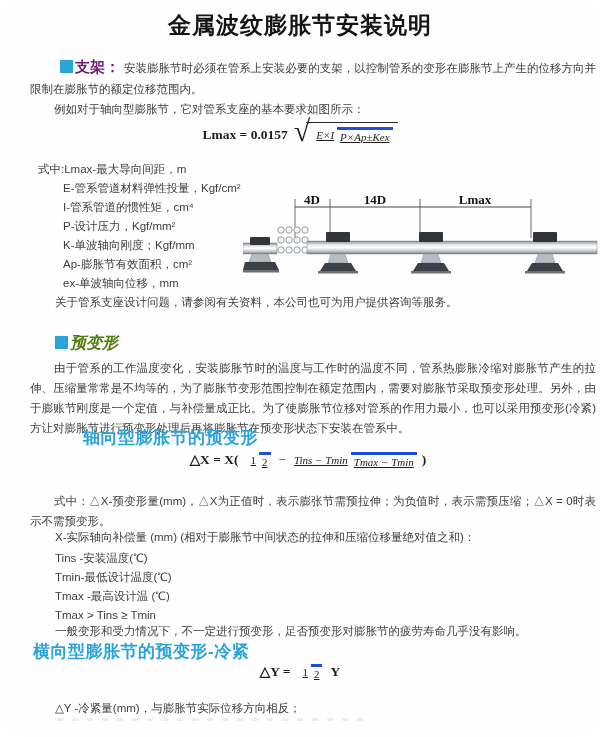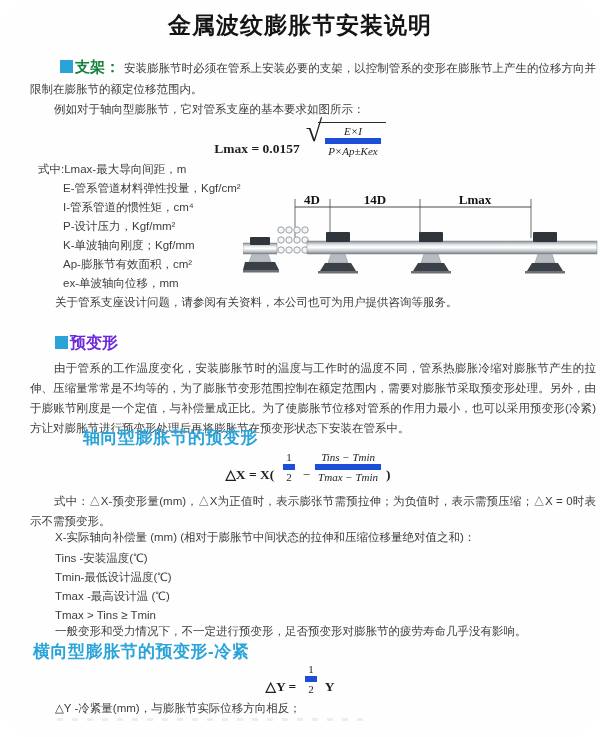--- a/index.html
+++ b/index.html
@@ -7,54 +7,54 @@
           font-family:"Liberation Sans", sans-serif; color:#3d3d3d; overflow:hidden;border-radius:31px; }
 
   .title { position:absolute; top:10px; left:0; width:100%; text-align:center;
            font-size:23px; font-weight:bold; color:#141414; letter-spacing:1px; margin:0; }
 
   .para { position:absolute; left:30px; right:4px; font-size:11.5px; line-height:21px;
           text-align:justify; margin:0; color:#3d3d3d; }
   .intro { top:56px; text-indent:30px; }
   .sq { display:inline-block; width:13px; height:13px; background:#2aa3d8;
         margin-right:2px; vertical-align:-1px; }
-  .blue-label { color:#15803d; font-weight:bold; font-size:15px; margin-right:4px; }
+  .blue-label { color:#701a75; font-weight:bold; font-size:15px; margin-right:4px; }
   .example { top:99px; text-indent:24px; }
 
   
   .formula { position:absolute; left:0; width:100%; display:flex; justify-content:center;
              align-items:flex-end; font-family:"Liberation Serif", serif; color:#1e1e1e; }
   .formula1 { top:119px; }
   .f-lhs { font-weight:bold; font-size:13.5px; margin-right:6px; }
   .radical { display:inline-flex; align-items:flex-start; }
   .rad-sign { font-size:30px; line-height:24px; margin-right:-4px; font-weight:400; }
   .rad-body { border-top:1.6px solid #2a2a2a; margin-top:3px; padding:2px 5px 0 7px; }
-  .frac { display:inline-flex; flex-direction:column; align-items:center;
-          font-size:11px; font-style:italic; vertical-align:middle; }
+  .frac { display:inline-flex; flex-direction:row; align-items:center;
+          font-size:11px; font-style:italic; vertical-align:middle;text-decoration:underline; }
   .frac .num { padding:0 3px 1px; }
-  .frac .den { border-top:6px solid #1d4ed8; padding:1px 3px 0; }
+  .frac .den { border-top:3px solid #1d4ed8; padding:1px 3px 0; }
   .frac.upright { font-style:normal; margin:0 3px; }
   .formula2 { top:451px;padding-left:8px; }
   .formula2 .minus { margin:0 5px; font-size:13px; }
   .formula3 { top:663px; }
   .f-rhs { font-weight:bold; font-size:13.5px; margin-left:5px; }
 
   
   .defs { position:absolute; top:160px; left:38px; font-size:11.5px; line-height:19px;
           color:#3d3d3d; }
   .defs .d { white-space:nowrap; }
   .defs .d.indent { padding-left:25px; }
   .defs .d.pm { padding-left:12px; }
   .defs .d.consult { padding-left:17px; }
 
   
   .diagram { position:absolute; top:192px; left:243px; }
 
   .predeform-heading { position:absolute; top:333px; left:55px; font-size:16px;
-                       font-weight:bold; color:#6d28d9; }
+                       font-weight:bold; color:#4d7c0f;font-style:italic; }
   .predeform-body { top:358px; line-height:20px; text-indent:24px; }
 
   .sub-heading { position:absolute; font-size:17px; font-weight:bold; color:#2aa3d8;
                  letter-spacing:0.5px; }
   .axial-heading { top:426px; left:60px;margin-left:23px; }
   .where-para { top:491px; line-height:20px; text-indent:24px; }
   .xdef { position:absolute; top:530px; left:55px; font-size:11.5px; }
   .tdefs { position:absolute; top:549px; left:55px; font-size:11.5px; line-height:19px; }
   .note-line { position:absolute; top:624px; left:55px; font-size:11.5px; }
   .lateral-heading { top:640px; left:33px; }

